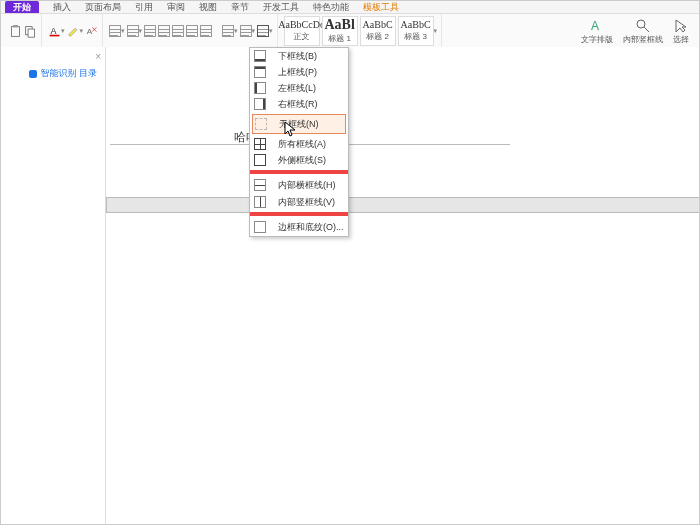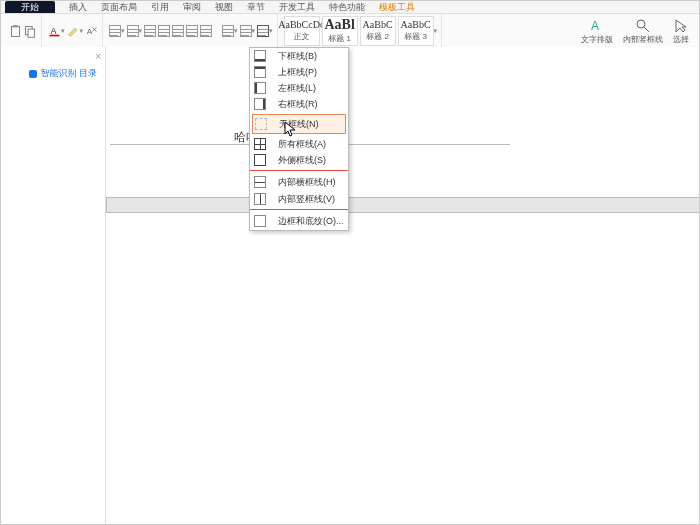--- a/index.html
+++ b/index.html
@@ -1,18 +1,18 @@
 <!DOCTYPE html>
 <html><head>
 <meta charset="utf-8">
 <style>
 html,body{margin:0;padding:0;font-family:"Microsoft YaHei","SimSun",sans-serif;font-size:10px;background:#fff;color:#333;}
 .app{width:700px;height:525px;position:relative;overflow:hidden;border:1px solid #ccc;box-sizing:border-box;}
 .menubar{height:12px;background:#f5f5f5;border-bottom:1px solid #ddd;display:flex;align-items:center;padding-left:4px;gap:14px;font-size:9px;color:#666;}
-.menubar .tab-start{background:#0f172a;color:#fff;padding:0 16px;height:12px;display:flex;align-items:center;border-radius:2px 2px 0 0;}
+.menubar .tab-start{background:#6d28d9;color:#fff;padding:0 8px;height:12px;display:flex;align-items:center;border-radius:2px 2px 0 0;font-weight:bold;}
 .menubar .m{color:#555;}
 .ribbon{height:34px;background:#fafafa;border-bottom:1px solid #ddd;display:flex;align-items:center;padding:0 4px;gap:2px;}
 .rgroup{display:flex;align-items:center;gap:2px;padding:0 4px;border-right:1px solid #e6e6e6;height:100%;}
 .ico{width:13px;height:13px;display:inline-block;position:relative;}
 .ico svg{width:100%;height:100%;}
 .drop{font-size:7px;color:#888;margin-left:-2px;}
 .styles{display:flex;gap:2px;align-items:center;}
 .stylebox{width:34px;height:28px;border:1px solid #ddd;display:flex;flex-direction:column;align-items:center;justify-content:center;font-size:8px;background:#fff;}
 .stylebox .prev{font-family:serif;font-size:10px;line-height:1;color:#333;}
 .stylebox.big .prev{font-size:14px;font-weight:bold;}
@@ -25,21 +25,21 @@
 .leftpanel .closex{position:absolute;right:4px;top:4px;font-size:10px;color:#999;}
 .leftpanel .toc{position:absolute;top:20px;right:8px;font-size:9px;color:#1a73e8;display:flex;align-items:center;gap:3px;}
 .leftpanel .toc .dot{width:8px;height:8px;background:#1a73e8;border-radius:2px;display:inline-block;}
 .doc{flex:1;background:#fff;position:relative;}
 .doc .text{position:absolute;left:128px;top:82px;font-size:12px;color:#333;}
 .doc .rule{position:absolute;left:4px;top:97px;width:400px;border-top:1px solid #bbb;}
 .doc .greybar{position:absolute;left:0;top:150px;width:100%;height:14px;background:#e6e6e6;border:1px solid #bbb;}
 
 .ddmenu{position:absolute;left:248px;top:46px;width:98px;background:#fff;border:1px solid #bbb;box-shadow:2px 2px 4px rgba(0,0,0,.2);z-index:50;font-size:9px;}
 .ddmenu .row{display:flex;align-items:center;height:16px;padding:0 4px;gap:12px;cursor:default;}
-.ddmenu .row.sep{border-top:1px solid #ef4444;margin-top:2px;padding-top:2px;height:18px;}
+.ddmenu .row.sep{border-top:4px solid #ef4444;margin-top:2px;padding-top:2px;height:18px;}
 .ddmenu .row.hl{border:1px solid #e48a5a;background:#fff0e6;margin:2px;padding:0 2px;}
 .ddmenu .bicon{width:12px;height:12px;position:relative;border:1px solid #888;box-sizing:border-box;}
 .ddmenu .bicon::before,.ddmenu .bicon::after{content:"";position:absolute;background:#888;}
 .bicon.bottom::after{left:0;right:0;bottom:0;height:2px;background:#444;}
 .bicon.top::after{left:0;right:0;top:0;height:2px;background:#444;}
 .bicon.left::after{top:0;bottom:0;left:0;width:2px;background:#444;}
 .bicon.right::after{top:0;bottom:0;right:0;width:2px;background:#444;}
 .bicon.none{border:1px dashed #bbb;}
 .bicon.all{border:1px solid #444;}
 .bicon.all::before{left:50%;top:0;bottom:0;width:1px;background:#444;}

